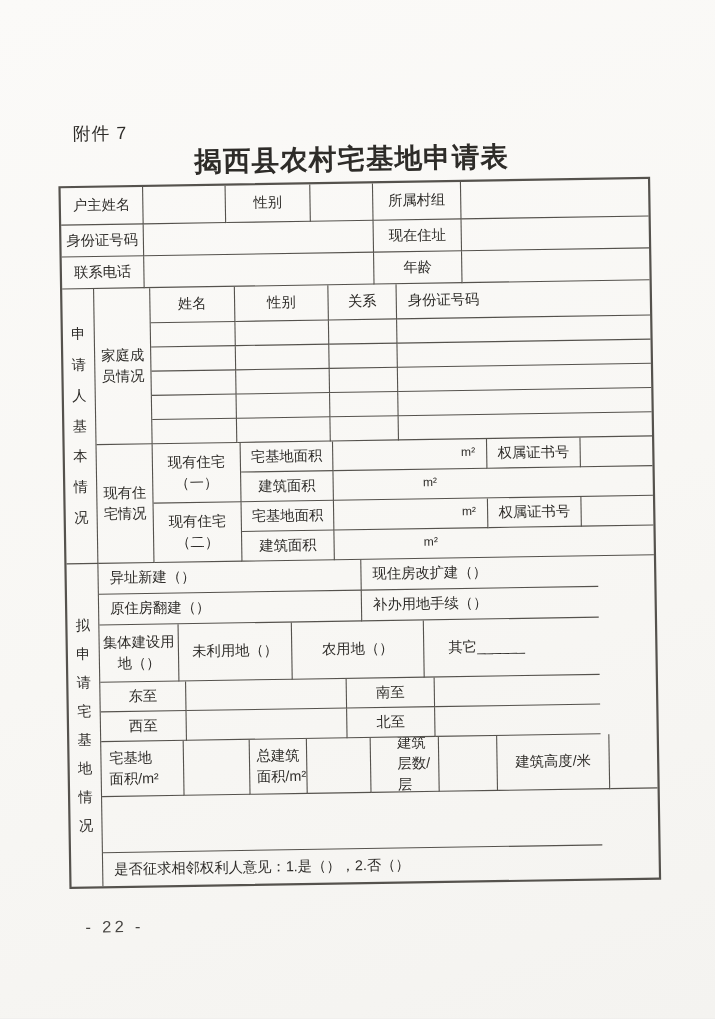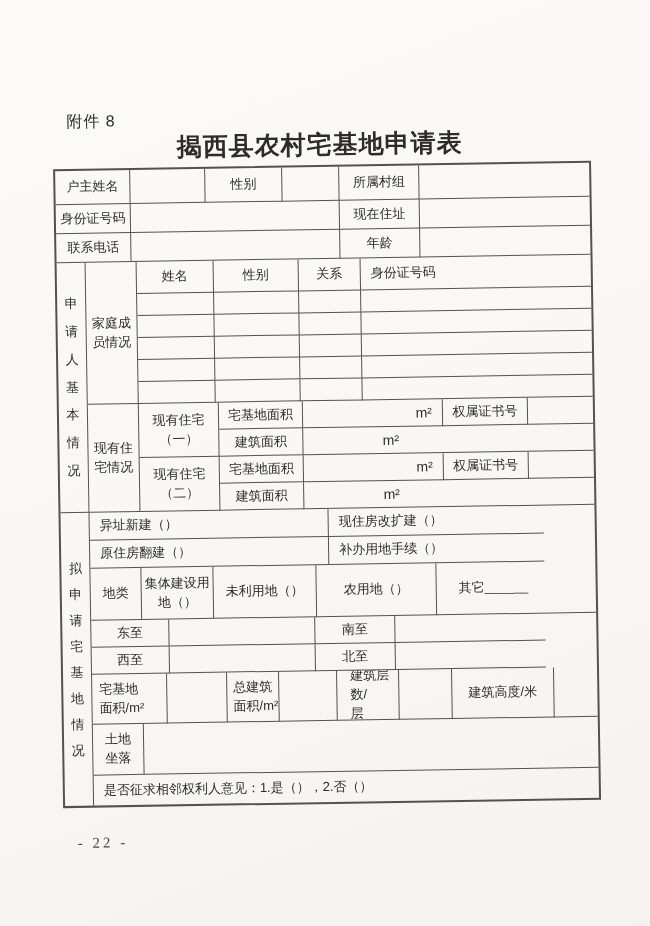--- a/index.html
+++ b/index.html
@@ -16,21 +16,21 @@
   .page{
     position:relative;width:650px;height:926px;overflow:hidden;
     background:linear-gradient(160deg,#fbfaf8 0%,#f8f7f4 55%,#f4f3f0 100%);
   }
   .sheet{position:absolute;inset:0;transform:rotate(-0.9deg);transform-origin:325px 480px;}
   .attachment{position:absolute;left:72px;top:108px;font-size:16px;letter-spacing:1px;}
   .title{
     position:absolute;left:58px;top:128px;width:534px;
     text-align:center;font-size:25px;font-weight:bold;letter-spacing:1px;
   }
-  .pageno{position:absolute;left:72px;top:831px;font-size:15px;letter-spacing:3px;color:#474542;font-family:Liberation Serif, serif;}
+  .pageno{position:absolute;left:72px;top:831px;font-size:15px;letter-spacing:3px;color:#474542;}
 
   .ftable{
     position:absolute;left:58px;top:165px;width:534px;height:635px;
     border:2px solid var(--bc);
     display:flex;flex-direction:column;
   }
   .row{display:flex;}
   .col{display:flex;flex-direction:column;}
   .cell{
     box-sizing:border-box;
@@ -39,31 +39,31 @@
     display:flex;align-items:center;justify-content:center;
     font-size:13px;line-height:1.45;
     white-space:pre-line;text-align:center;
     overflow:hidden;
   }
   .nbr{border-right:none!important;}
   .nbb{border-bottom:none!important;}
   .tl{justify-content:flex-start;text-align:left;padding-left:10px;}
   .vlabel{letter-spacing:0;line-height:2.15;font-size:13px;}
   .vlabel2{line-height:2.0;}
-  .unit{font-size:14px;align-self:center;}
+  .unit{font-size:11px;align-self:center;}
   .unit-right{justify-content:flex-end;padding-right:10px;}
   .unit-mid span{margin-right:115px;}
 </style>
 </head>
 <body>
 
 <div class="page">
   <div class="sheet">
 
-    <div class="attachment">附件 8</div>
+    <div class="attachment">附件 7</div>
     <div class="title">揭西县农村宅基地申请表</div>
 
     <div class="ftable">
 
       <div class="row" style="height:34px">
         <div class="cell" style="width:75px">户主姓名</div>
         <div class="cell" style="width:75px"></div>
         <div class="cell" style="width:77px">性别</div>
         <div class="cell" style="width:57px"></div>
         <div class="cell" style="width:80px">所属村组</div>
@@ -197,21 +197,20 @@
                 <div class="cell nbr tl" style="width:215px">现住房改扩建（）</div>
               </div>
               <div class="row" style="height:28px">
                 <div class="cell tl" style="width:239px">原住房翻建（）</div>
                 <div class="cell nbr tl" style="width:215px">补办用地手续（）</div>
               </div>
             </div>
           </div>
 
           <div class="row" style="height:52px">
-            <div class="cell" style="width:51px">地类</div>
             <div class="cell" style="width:72px">集体建设用
 地（）</div>
             <div class="cell" style="width:103px">未利用地（）</div>
             <div class="cell" style="width:120px">农用地（）</div>
             <div class="cell nbr tl" style="width:159px;padding-left:22px">其它______</div>
           </div>
 
           <div class="row" style="height:54px">
             <div class="col" style="width:454px">
               <div class="row" style="height:27px">
@@ -229,30 +228,28 @@
             </div>
           </div>
 
           <div class="row" style="height:50px">
             <div class="cell tl" style="width:75px;padding-left:7px">宅基地
 面积/m²</div>
             <div class="cell" style="width:60px"></div>
             <div class="cell tl" style="width:52px;padding-left:6px">总建筑
 面积/m²</div>
             <div class="cell" style="width:58px"></div>
-            <div class="cell tl" style="width:62px;padding-left:13px">建筑层数/
+            <div class="cell tl" style="width:62px;padding-left:24px">建筑层数/
 层</div>
             <div class="cell" style="width:53px"></div>
             <div class="cell" style="width:102px">建筑高度/米</div>
             <div class="cell nbr" style="width:43px"></div>
           </div>
 
           <div class="row" style="height:51px">
-            <div class="cell" style="width:51px">土地
-坐落</div>
             <div class="cell nbr" style="width:454px"></div>
           </div>
 
           <div class="row" style="height:30px">
             <div class="cell nbr nbb tl" style="width:505px">是否征求相邻权利人意见：1.是（），2.否（）</div>
           </div>
 
         </div>
       </div>
 

